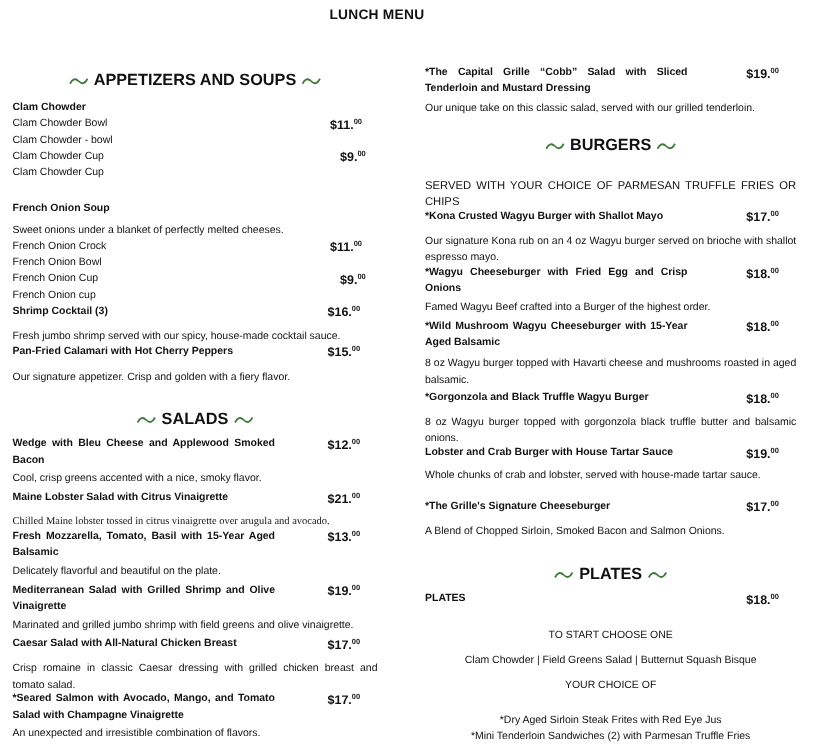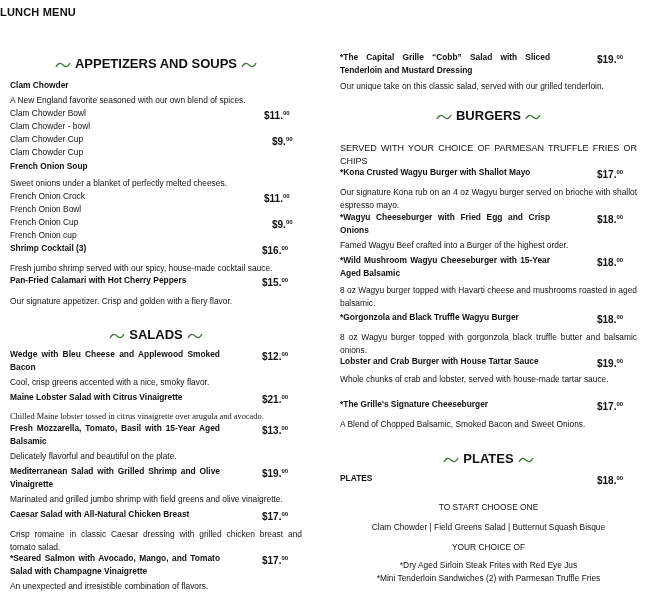--- a/index.html
+++ b/index.html
@@ -1,18 +1,18 @@
 <!DOCTYPE html>
 <html><head>
 <meta charset="utf-8">
 <style>
   html, body { margin: 0; padding: 0; background: #ffffff; }
   body { width: 650px; height: 605px; position: relative; overflow: hidden;
          font-family: "Liberation Sans", sans-serif; color: #111; }
-  .title { position: absolute; top: 6px; left: 0; width: 603px; text-align: left;
+  .title { position: absolute; top: 6px; left: 0; width: 603px; text-align: center;
            font-weight: bold; font-size: 11px; letter-spacing: 0.2px; }
   .col { position: absolute; top: 0; }
   .col-left { left: 10px; width: 292px; }
   .col-right { left: 340px; width: 297px; }
   .sec-head { text-align: center; font-weight: bold; font-size: 13px; position: absolute; width: 100%; }
   .swirl { display: inline-block; vertical-align: middle; margin: 0 4px; }
   .swirl path { stroke: #3f7a3a; stroke-width: 1.4; fill: none; }
   .block { position: absolute; width: 100%; font-size: 8.4px; line-height: 13px; }
   .row { display: flex; justify-content: space-between; }
   .name { font-weight: bold; width: 210px; text-align: justify; }
@@ -35,21 +35,20 @@
         <path d="M1 6 Q4 0 8 4 T15 2"></path>
       </svg><span>APPETIZERS AND SOUPS</span><svg class="swirl" width="16" height="8">
         <path d="M1 6 Q4 0 8 4 T15 2"></path>
       </svg>
   </div>
 
   <div class="block" style="top:79px;">
     <div class="row">
         <span class="name full">Clam Chowder</span>
       </div>
-    <div class="desc">A New England favorite seasoned with our own blend of spices.</div>
     <div class="row" style="height:13px;">
         <span class="plain">Clam Chowder Bowl</span>
         <span class="price" style="width:38px;margin-right:0;"><span>$11.</span><sup>00</sup></span>
       </div>
     <div class="row" style="height:13px;">
         <span class="plain">Clam Chowder - bowl</span>
       </div>
     <div class="row" style="height:13px;">
         <span class="plain">Clam Chowder Cup</span>
         <span class="price" style="width:30px;"><span>$9.</span><sup>00</sup></span>
@@ -213,21 +212,21 @@
         <span class="price"><span>$19.</span><sup>00</sup></span>
       </div>
     <div class="desc" style="margin-top:3px;">Whole chunks of crab and lobster, served with house-made tartar sauce.</div>
   </div>
 
   <div class="block" style="top:398px;">
     <div class="row">
         <span class="name full">*The Grille's Signature Cheeseburger</span>
         <span class="price"><span>$17.</span><sup>00</sup></span>
       </div>
-    <div class="desc" style="margin-top:5px;">A Blend of Chopped Balsamic, Smoked Bacon and Sweet Onions.</div>
+    <div class="desc" style="margin-top:5px;">A Blend of Chopped Sirloin, Smoked Bacon and Salmon Onions.</div>
   </div>
 
   <div class="sec-head" style="top:451px;">
     <svg class="swirl" width="16" height="8">
         <path d="M1 6 Q4 0 8 4 T15 2"></path>
       </svg><span>PLATES</span><svg class="swirl" width="16" height="8">
         <path d="M1 6 Q4 0 8 4 T15 2"></path>
       </svg>
   </div>
 
@@ -235,16 +234,16 @@
     <div class="row">
         <span class="name full">PLATES</span>
         <span class="price"><span>$18.</span><sup>00</sup></span>
       </div>
   </div>
 
   <div class="block center" style="top:497px; line-height:20px;">
     <div>TO START CHOOSE ONE</div>
     <div>Clam Chowder | Field Greens Salad | Butternut Squash Bisque</div>
     <div>YOUR CHOICE OF</div>
-    <div style="line-height:13px; margin-top:2px;">*Dry Aged Sirloin Steak Frites with Red Eye Jus</div>
+    <div style="line-height:13px; margin-top:12px;">*Dry Aged Sirloin Steak Frites with Red Eye Jus</div>
     <div style="line-height:13px;">*Mini Tenderloin Sandwiches (2) with Parmesan Truffle Fries</div>
   </div>
 </div>
 
 </body></html>

